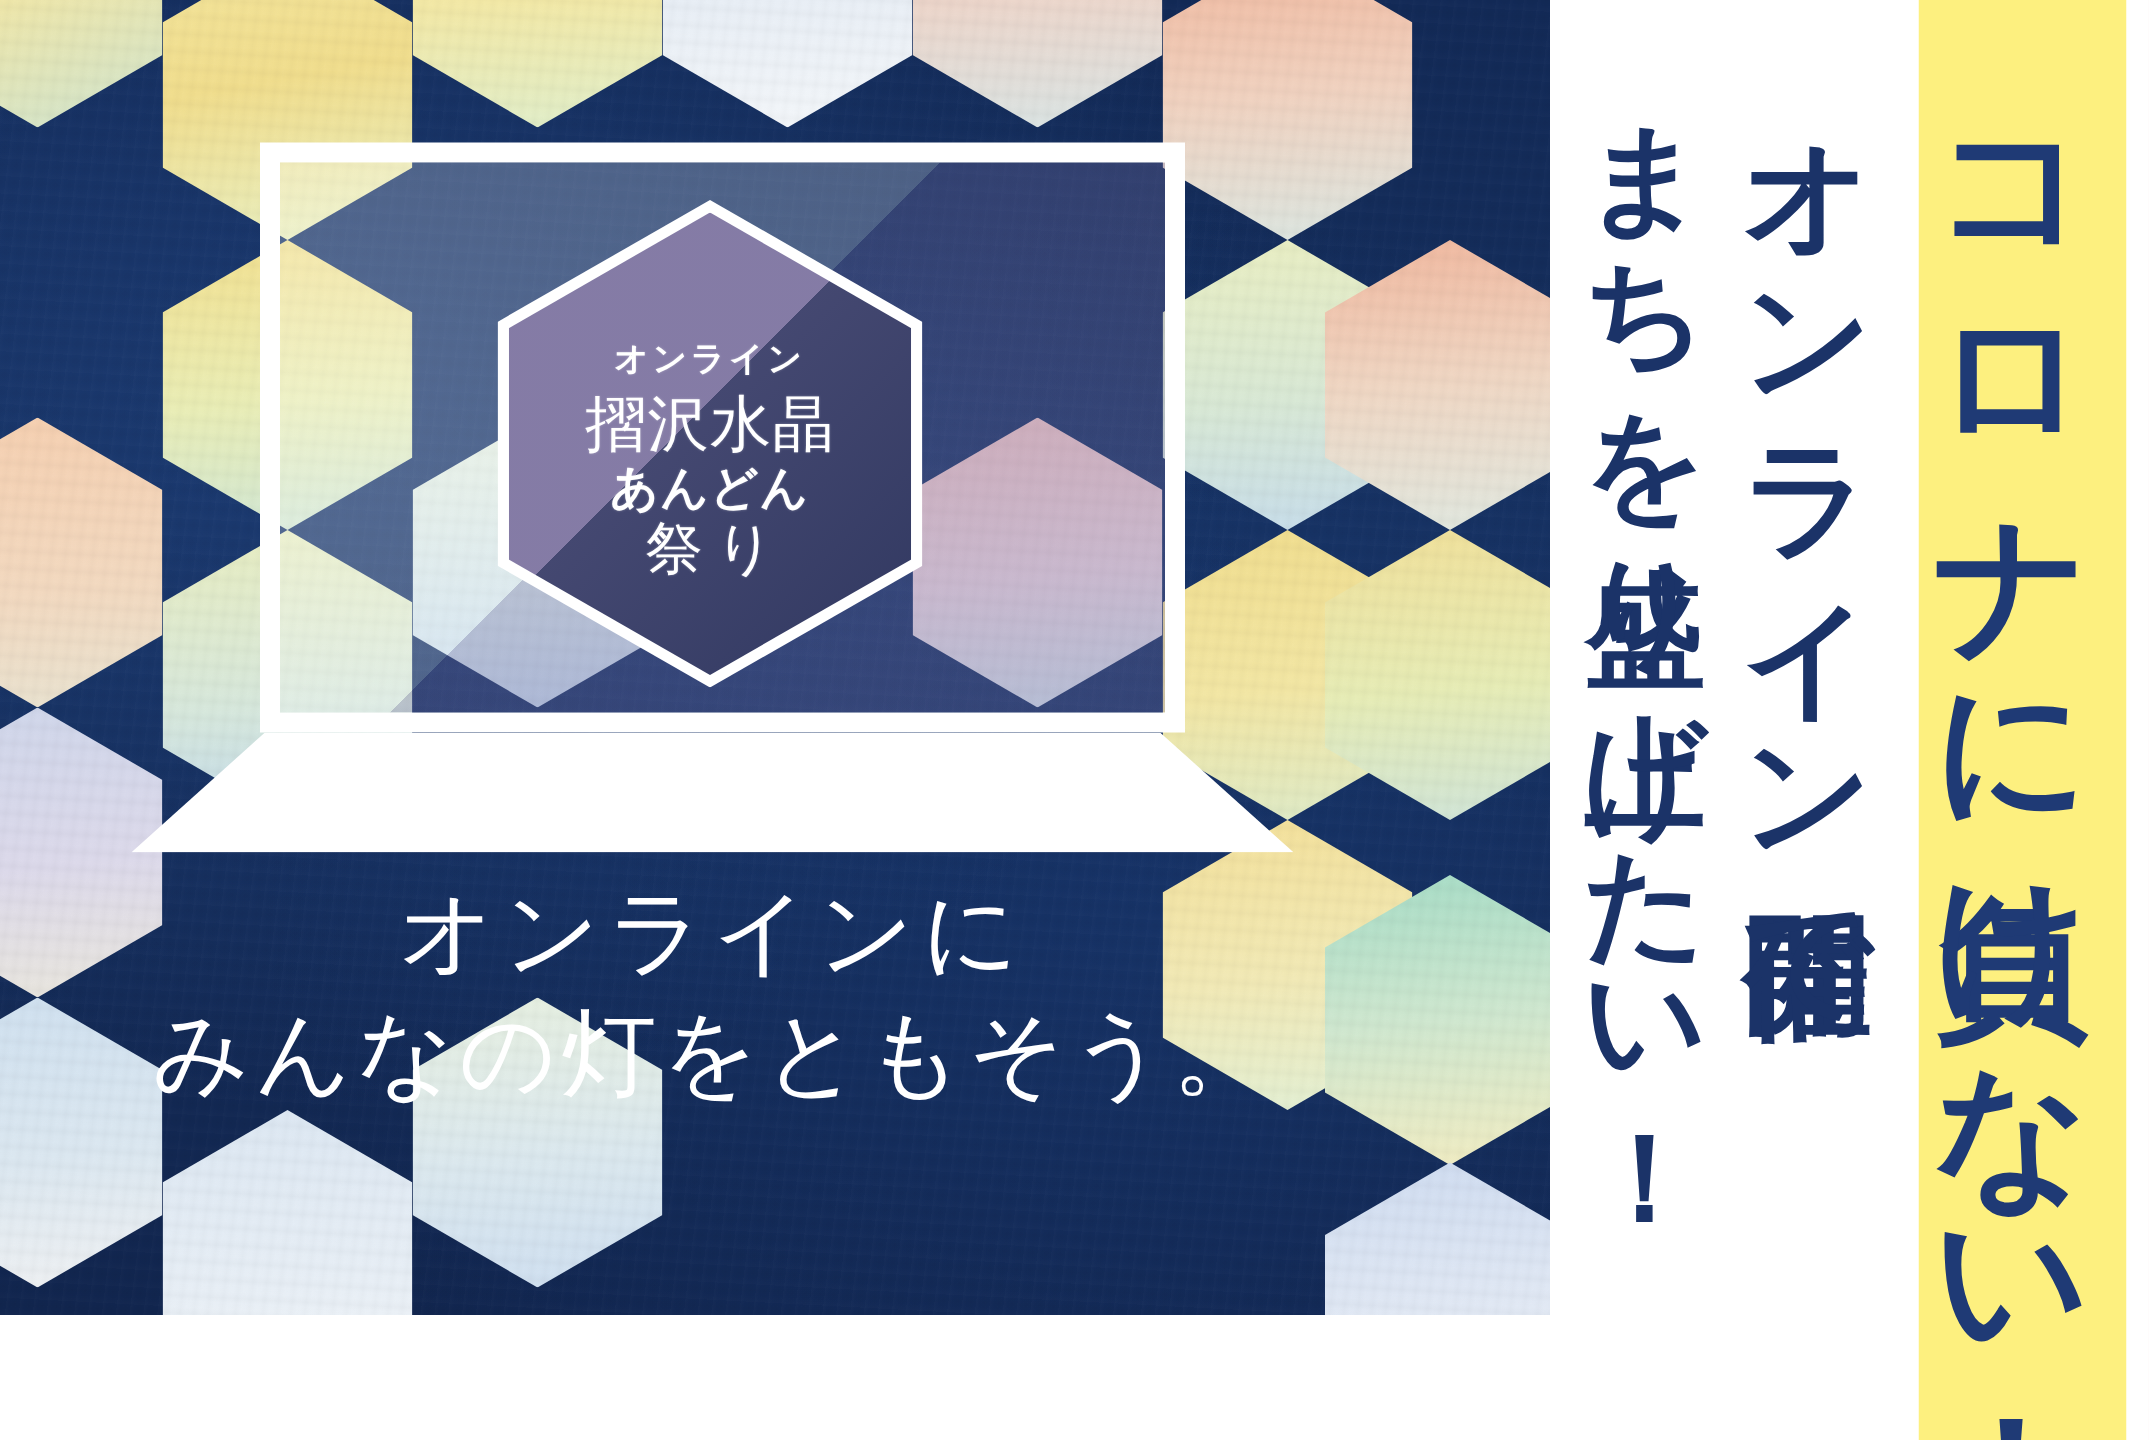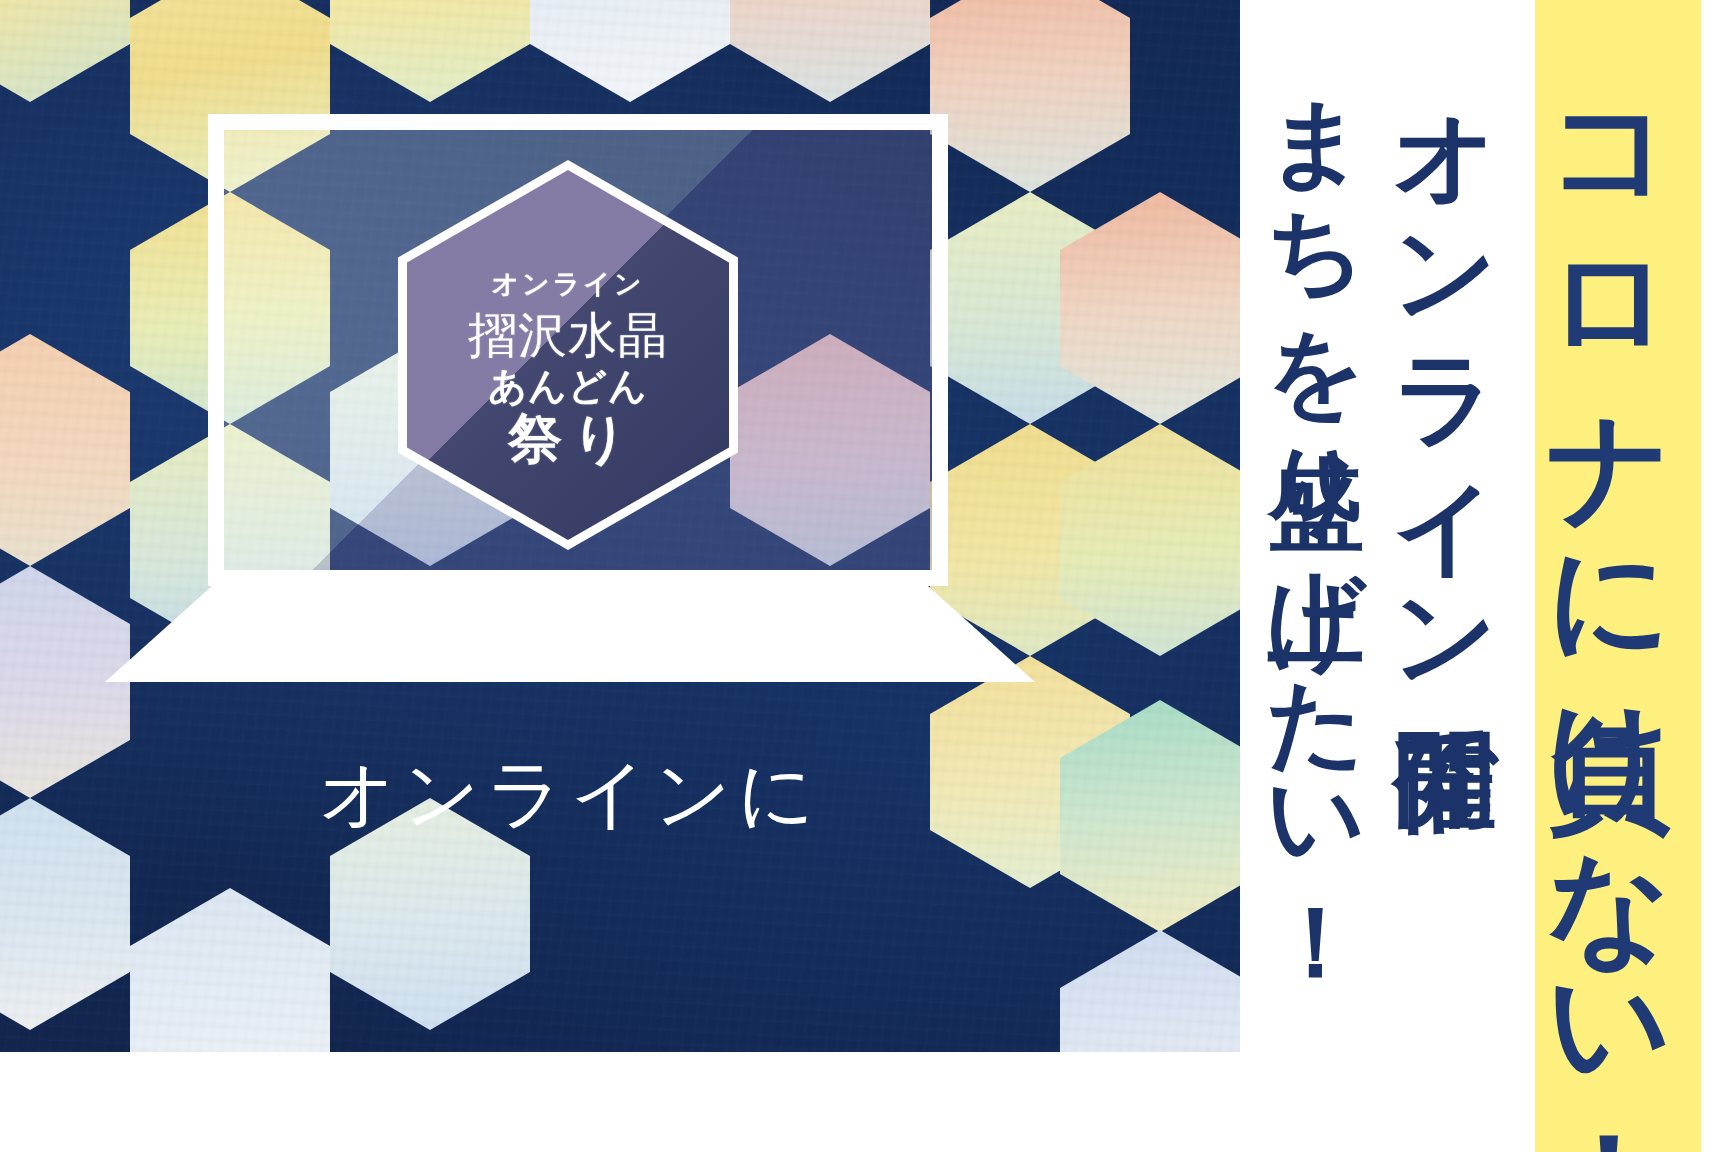--- a/index.html
+++ b/index.html
@@ -65,25 +65,25 @@
   #logo .logo-text{
     position:absolute;inset:0;display:flex;flex-direction:column;
     align-items:center;justify-content:center;color:#fff;
     font-family:"DejaVu Sans","Liberation Sans",sans-serif;
     text-shadow:0 0 2px rgba(255,255,255,.35);
     padding-top:26px;box-sizing:border-box;
   }
   #logo .l-online{font-size:27px;letter-spacing:3px;font-weight:700;line-height:1;margin-bottom:14px;}
   #logo .l-main{font-size:49px;font-weight:400;letter-spacing:1px;line-height:1.02;margin-bottom:6px;}
   #logo .l-sub{font-size:38px;font-weight:700;letter-spacing:1px;line-height:1.02;margin-bottom:6px;}
-  #logo .l-fest{font-size:54px;font-weight:700;letter-spacing:10px;line-height:1.02;text-indent:10px;}
+  #logo .l-fest{font-size:46px;font-weight:400;letter-spacing:10px;line-height:1.02;text-indent:10px;}
 
   
   #tagline{
-    position:absolute;left:0;top:745px;width:1140px;text-align:center;color:#ffffff;
+    position:absolute;left:0;top:697px;width:1140px;text-align:center;color:#ffffff;
     font-family:"DejaVu Sans","Liberation Sans",sans-serif;font-weight:400;
   }
   #tagline .t1{font-size:76px;line-height:1.28;letter-spacing:6px;}
   #tagline .t2{font-size:76px;line-height:1.28;letter-spacing:4px;}
 
   
   #headline{
     position:absolute;left:1240px;top:0;width:479px;height:1152px;background:#ffffff;
   }
   #yellow-panel{
@@ -145,20 +145,21 @@
       <div class="logo-text">
         <div class="l-online">オンライン</div>
         <div class="l-main">摺沢水晶</div>
         <div class="l-sub">あんどん</div>
         <div class="l-fest">祭り</div>
       </div>
     </div>
 
     <div id="tagline">
       <div class="t1">オンラインに</div>
+      <div class="t2">みんなの灯をともそう。</div>
     </div>
   </div>
 
   <div id="headline">
     <div id="yellow-panel"></div>
     <div class="vcol" id="col-1">まちを盛り上げたい！</div>
     <div class="vcol" id="col-2">オンライン開催で</div>
     <div class="vcol" id="col-3">コロナに負けない！</div>
   </div>
 

